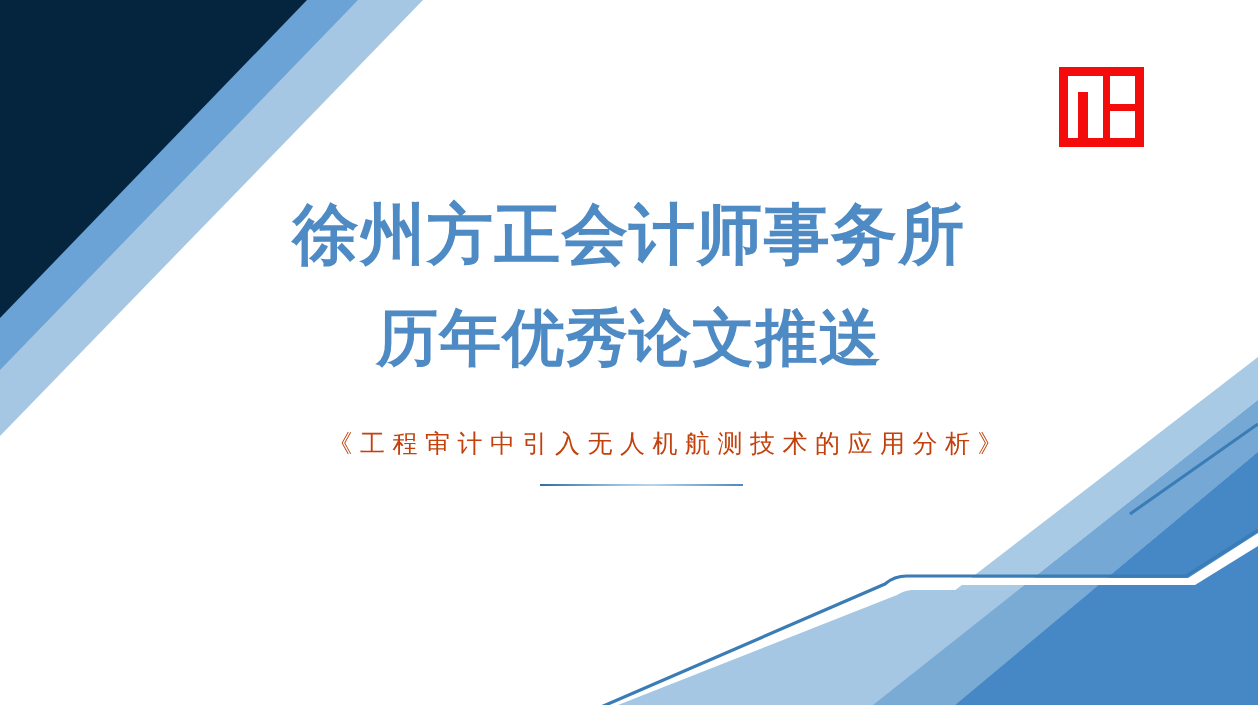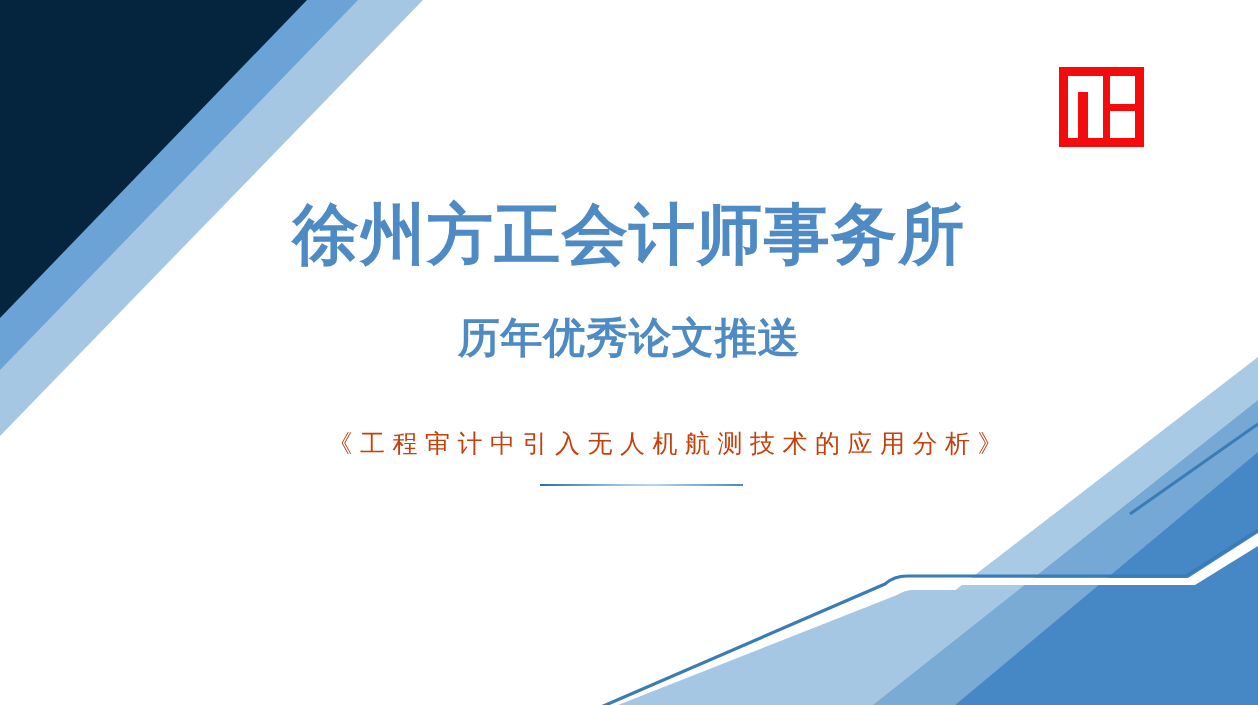--- a/index.html
+++ b/index.html
@@ -56,21 +56,21 @@
     white-space: nowrap;
     font-family: "Liberation Sans", "DejaVu Sans", sans-serif;
   }
   #title-line-1 {
     top: 192px;
     font-size: 66px;
     line-height: 84px;
   }
   #title-line-2 {
     top: 298px;
-    font-size: 42px;
+    font-size: 62px;
     line-height: 80px;
   }
 
   #paper-title {
     position: absolute;
     top: 424px;
     width: 1258px;
     text-align: center;
     color: #c2410c;
     font-size: 25px;

